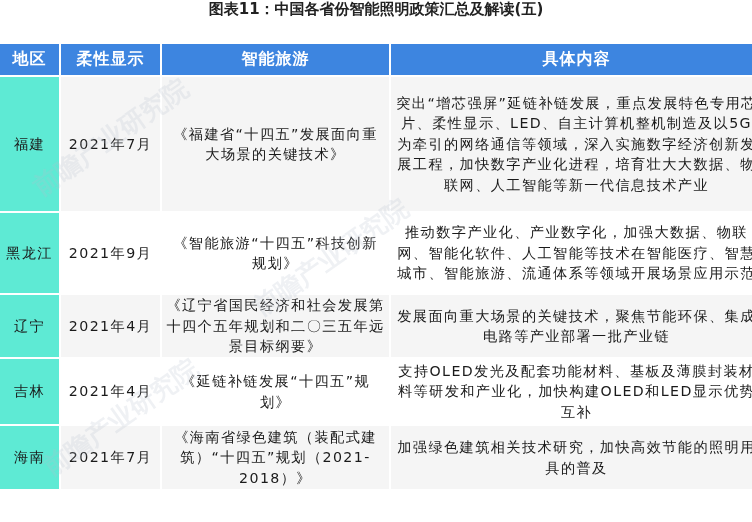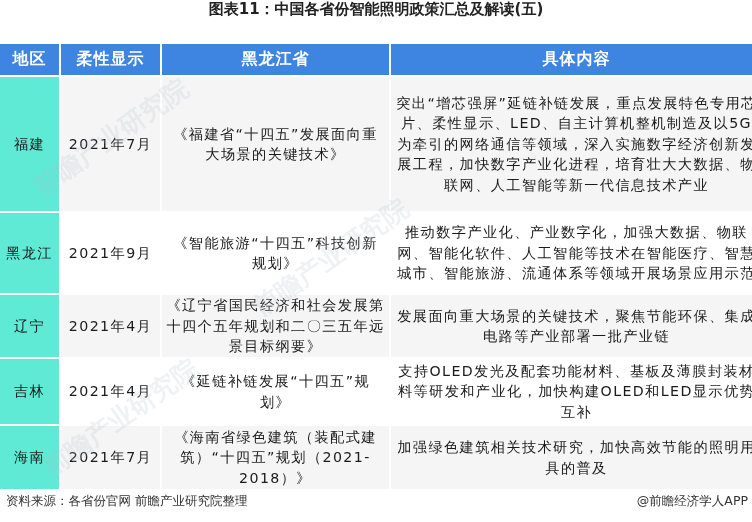--- a/index.html
+++ b/index.html
@@ -53,21 +53,21 @@
     <colgroup>
       <col style="width:59px">
       <col style="width:99px">
       <col style="width:227px">
       <col style="width:371px">
     </colgroup>
     <thead>
       <tr>
         <th>地区</th>
         <th>柔性显示</th>
-        <th>黑龙江省</th>
+        <th>智能旅游</th>
         <th>具体内容</th>
       </tr>
     </thead>
     <tbody>
       <tr class="odd" style="height:134px">
         <td class="region">福建</td>
         <td class="date">2021年7月</td>
         <td class="name">《福建省“十四五”发展面向重大场景的关键技术》</td>
         <td class="content">突出“增芯强屏”延链补链发展，重点发展特色专用芯片、柔性显示、LED、自主计算机整机制造及以5G为牵引的网络通信等领域，深入实施数字经济创新发展工程，加快数字产业化进程，培育壮大大数据、物联网、人工智能等新一代信息技术产业</td>
       </tr>
@@ -95,17 +95,13 @@
         <td class="name">《海南省绿色建筑（装配式建筑）“十四五”规划（2021-2018）》</td>
         <td class="content">加强绿色建筑相关技术研究，加快高效节能的照明用具的普及</td>
       </tr>
     </tbody>
   </table>
 
   <div class="watermark" style="top:120px;left:20px;">前瞻产业研究院</div>
   <div class="watermark" style="top:240px;left:240px;">前瞻产业研究院</div>
   <div class="watermark" style="top:400px;left:30px;">前瞻产业研究院</div>
 
-  <div class="footer">
-    <span>资料来源：各省份官网 前瞻产业研究院整理</span>
-    <span>@前瞻经济学人APP</span>
-  </div>
 </div>
 
 </body></html>

